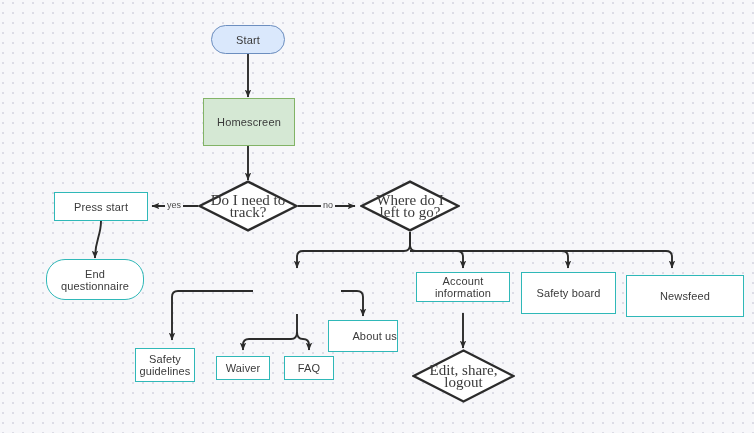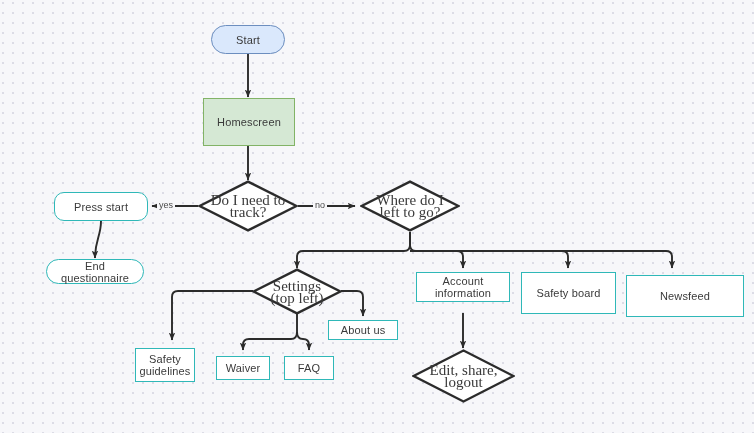--- a/index.html
+++ b/index.html
@@ -34,20 +34,21 @@
     display:flex;align-items:center;justify-content:center;
     text-align:center;color:#3a3a3a;font-size:15px;line-height:12px;
     box-sizing:border-box;
     font-family:Liberation Serif, serif;
   }
   .edge-label{
     position:absolute;z-index:4;
     color:#4a4a4a;font-size:9px;line-height:10px;
     background:#f7f7fa;padding:0 2px;
     white-space:nowrap;
+    margin-left:8px;
   }
 </style>
 </head>
 <body>
 
 <div id="canvas">
 
   <svg id="edges" viewBox="0 0 754 433" xmlns="http://www.w3.org/2000/svg">
     <defs>
       <marker id="arrow" markerWidth="9" markerHeight="9" refX="7.4" refY="3.6" orient="auto" markerUnits="userSpaceOnUse">
@@ -114,59 +115,48 @@
       <span>
         <span>Where do I</span><br>
         <span>left to go?</span>
       </span>
     </div>
   </div>
 
   <div class="edge-label" style="left:157px;top:200px;">yes</div>
   <div class="edge-label" style="left:313px;top:200px;">no</div>
 
-  <div class="node rect" style="left:54px;top:192px;width:94px;height:29px;border-radius:10px;">
+  <div class="node rect" style="left:54px;top:192px;width:94px;height:29px;">
     <span>Press start</span>
   </div>
 
-  <div class="node rect" style="left:46px;top:259px;width:98px;height:25px;border-radius:19px;">
+  <div class="node rect" style="left:46px;top:259px;width:98px;height:41px;border-radius:19px;">
     <span>
       <span>End</span><br>
       <span>questionnaire</span>
     </span>
   </div>
 
-  <div class="diamond-wrap" style="left:252px;top:268px;width:90px;height:47px;">
-    <svg width="90" height="47" viewBox="0 0 90 47">
-      <polygon points="45,1.6 88.4,23.5 45,45.4 1.6,23.5" fill="#ffffff" stroke="#2b2b2b" stroke-width="2.4" stroke-linejoin="miter"></polygon>
-    </svg>
-    <div class="diamond-label">
-      <span>
-        <span>Settings</span><br>
-        <span>(top left)</span>
-      </span>
-    </div>
-  </div>
 
   <div class="node rect" style="left:135px;top:348px;width:60px;height:34px;">
     <span>
       <span>Safety</span><br>
       <span>guidelines</span>
     </span>
   </div>
 
   <div class="node rect" style="left:216px;top:356px;width:54px;height:24px;">
     <span>Waiver</span>
   </div>
 
   <div class="node rect" style="left:284px;top:356px;width:50px;height:24px;">
     <span>FAQ</span>
   </div>
 
-  <div class="node rect" style="left:328px;top:320px;width:70px;height:20px;">
+  <div class="node rect" style="left:328px;top:320px;width:70px;height:32px;justify-content:flex-end;">
     <span>About us</span>
   </div>
 
   <div class="node rect" style="left:416px;top:272px;width:94px;height:30px;">
     <span>
       <span>Account</span><br>
       <span>information</span>
     </span>
   </div>
 

